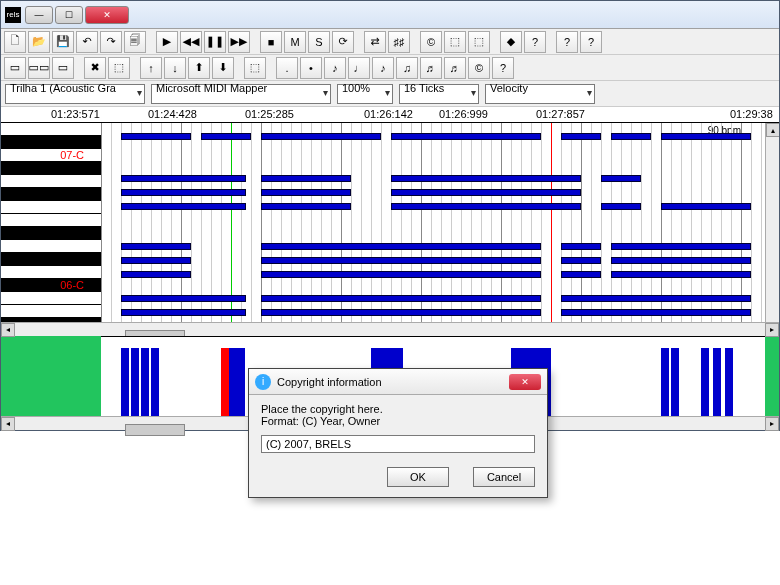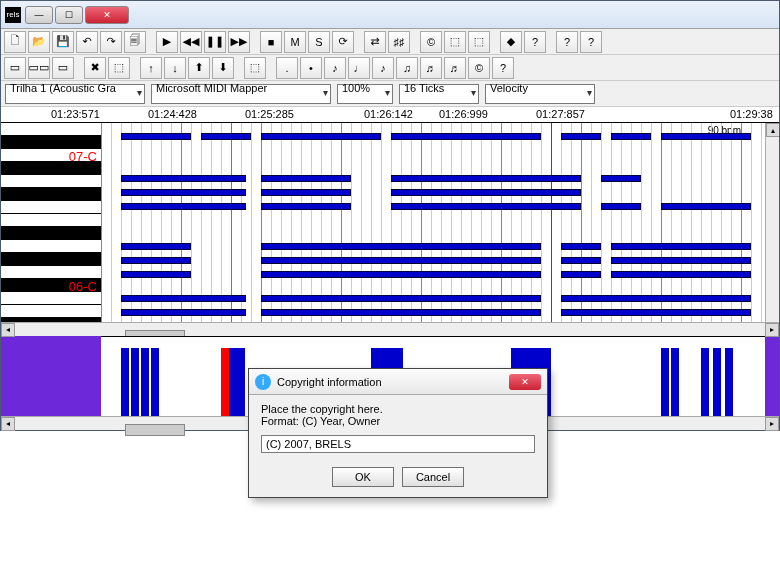--- a/index.html
+++ b/index.html
@@ -1,58 +1,58 @@
 <!DOCTYPE html>
 <html><head>
 <meta charset="utf-8">
 <style>
 *{box-sizing:border-box;margin:0;padding:0;font-family:"Segoe UI",Tahoma,sans-serif;font-size:11px}
 body{background:#fff;width:780px;height:585px;overflow:hidden;position:relative}
-.window{width:780px;height:431px;border:1px solid #4c5a6e;background:#6d28d9;display:flex;flex-direction:column}
+.window{width:780px;height:431px;border:1px solid #4c5a6e;background:#22c55e;display:flex;flex-direction:column}
 .titlebar{height:28px;background:linear-gradient(#eaf1fb,#d7e4f5);display:flex;align-items:center;padding:0 4px;border-bottom:1px solid #a0a0a0}
 .app-icon{width:16px;height:16px;background:#000;color:#fff;font-size:8px;display:flex;align-items:center;justify-content:center;margin-right:4px}
 .title-text{flex:1;color:#000;font-size:12px;white-space:nowrap;overflow:hidden}
 .winbtns{display:flex;gap:2px}
 .winbtn{width:28px;height:18px;border:1px solid #888;border-radius:3px;background:linear-gradient(#f0f0f0,#d0d0d0);display:flex;align-items:center;justify-content:center;font-size:9px;cursor:pointer}
 .winbtn.close{background:linear-gradient(#e67,#c23);color:#fff;width:44px}
 .toolbar{height:26px;background:#f0f0f0;border-bottom:1px solid #ccc;display:flex;align-items:center;padding:0 2px;gap:0}
 .tbtn{width:22px;height:22px;border:1px solid #aaa;background:linear-gradient(#fff,#e8e8e8);margin:0 1px;display:flex;align-items:center;justify-content:center;cursor:pointer;font-size:11px}
 .tbtn.sep{width:4px;border:none;background:none;margin:0 2px}
 .tooltip-box{background:#ffffe1;border:1px solid #000;padding:1px 4px;font-size:11px;margin-left:2px}
 .selectors{height:26px;background:#f0f0f0;display:flex;align-items:center;padding:2px 4px;gap:6px;border-bottom:1px solid #ccc}
 .sel{height:20px;border:1px solid #7a7a7a;background:#fff;padding:0 16px 12px 4px;position:relative;display:flex;align-items:center;cursor:pointer}
 .sel::after{content:"▾";position:absolute;right:2px;top:2px;font-size:10px;color:#333}
 .ruler{height:16px;background:#fff;border-bottom:1px solid #000;display:flex;position:relative;font-size:10px}
 .ruler-cell{position:absolute;top:1px}
 .editor{flex:1;position:relative;background:#fff;overflow:hidden}
 .piano{position:absolute;left:0;top:0;width:100px;height:100%}
 .key{height:13px;background:#fff;border-bottom:1px solid #000;position:relative}
 .key.black{background:#000}
-.key-label{position:absolute;right:4px;top:0;font-size:13px;color:#f00}
+.key-label{position:absolute;right:17px;top:0;font-size:11px;color:#f00}
 .grid{position:absolute;left:100px;top:0;right:14px;bottom:0}
 .vline{position:absolute;top:0;bottom:0;width:1px;background:#ccc}
 .vline.major{background:#888}
 .note{position:absolute;height:7px;background:#00c;border:1px solid #003}
 .playhead{position:absolute;top:0;bottom:0;width:1px;background:#f00}
 .greenline{position:absolute;top:0;bottom:0;width:1px;background:#0c0}
 .scrollbar-v{position:absolute;right:0;top:0;width:14px;height:100%;background:#eee;border-left:1px solid #aaa}
 .scrollbar-h{height:14px;background:#eee;border-top:1px solid #aaa;display:flex;align-items:center}
 .sb-btn{width:14px;height:14px;background:#ddd;border:1px solid #999;font-size:8px;display:flex;align-items:center;justify-content:center}
 .sb-track{flex:1;position:relative}
 .sb-thumb{position:absolute;height:12px;background:#ccc;border:1px solid #888;top:0}
 .velocity-pane{height:80px;background:#fff;border-top:1px solid #000;position:relative;margin-left:100px;margin-right:14px}
 .vbar{position:absolute;bottom:0;width:8px;background:#00c}
 .vbar.red{background:#f00}
 .dialog{position:absolute;left:248px;top:368px;width:300px;background:#f0f0f0;border:1px solid #444;box-shadow:4px 4px 8px rgba(0,0,0,.3)}
 .dlg-title{height:26px;background:linear-gradient(#fcfcfc,#e8e8e8);border-bottom:1px solid #aaa;display:flex;align-items:center;padding:0 6px}
 .dlg-title .dlg-icon{width:16px;height:16px;border-radius:50%;background:#3af;color:#fff;display:flex;align-items:center;justify-content:center;font-size:10px;margin-right:6px}
 .dlg-close{width:32px;height:16px;background:linear-gradient(#e67,#c23);border-radius:3px;color:#fff;display:flex;align-items:center;justify-content:center;margin-left:auto;font-size:9px;cursor:pointer}
 .dlg-body{padding:8px 12px}
 .dlg-input{width:100%;border:1px solid #7a7a7a;padding:2px 4px;margin-top:8px;background:#fff}
-.dlg-btns{display:flex;justify-content:center;gap:8px;padding:6px 12px 10px}
+.dlg-btns{display:flex;justify-content:flex-end;gap:24px;padding:6px 12px 10px}
 .dlg-btn{width:62px;height:20px;border:1px solid #707070;background:linear-gradient(#fff,#e0e0e0);cursor:pointer}
 .tempo-badge{position:absolute;right:24px;top:2px;font-size:10px}
 .angle-icon{position:absolute;left:248px;top:-14px;font-size:12px;transform:rotate(-25deg)}
 .num-badge{position:absolute;left:225px;top:300px;background:#ffffe1;border:1px solid #000;padding:0 3px;font-size:10px}
 </style>
 </head>
 <body>
 
 <div class="window">
   <div class="titlebar">

